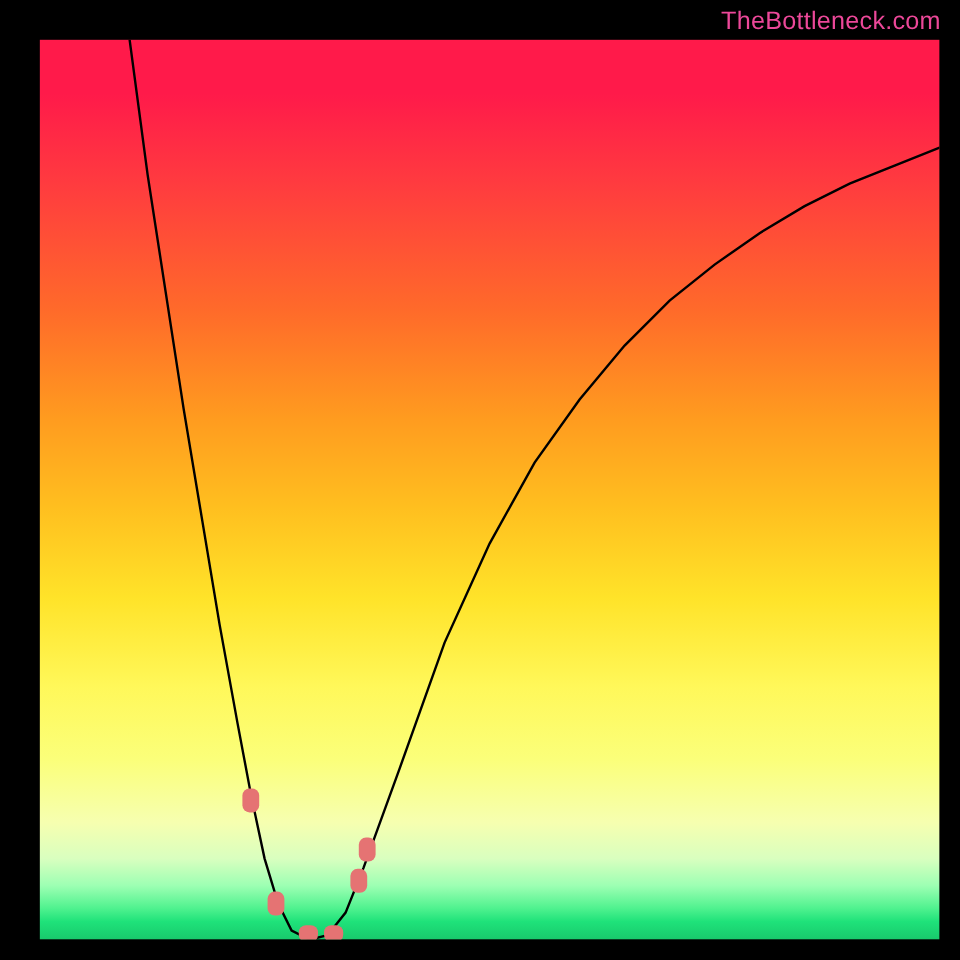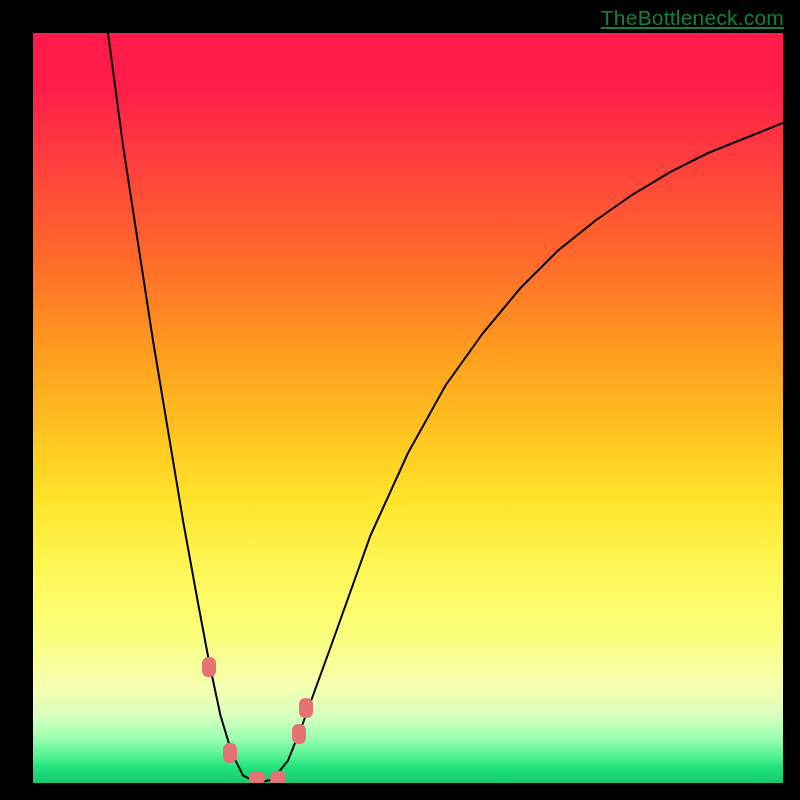--- a/index.html
+++ b/index.html
@@ -62,26 +62,25 @@
   .marker {
     position: absolute;
     background: #e57373;
     border-radius: 6px;
     transform: translate(-50%, -50%);
   }
   .watermark {
     position: absolute;
     top: 6px;
     right: 16px;
-    color: #15803d;
+    color: #ec4899;
     font-size: 21px;
     font-weight: 500;
     letter-spacing: 0.2px;
     user-select: none;
-    text-decoration: underline;
   }
 </style>
 </head>
 <body>
 
 <div class="outer">
   <div class="watermark">TheBottleneck.com</div>
 
   <div class="plot">
     <div class="gradient"></div>

